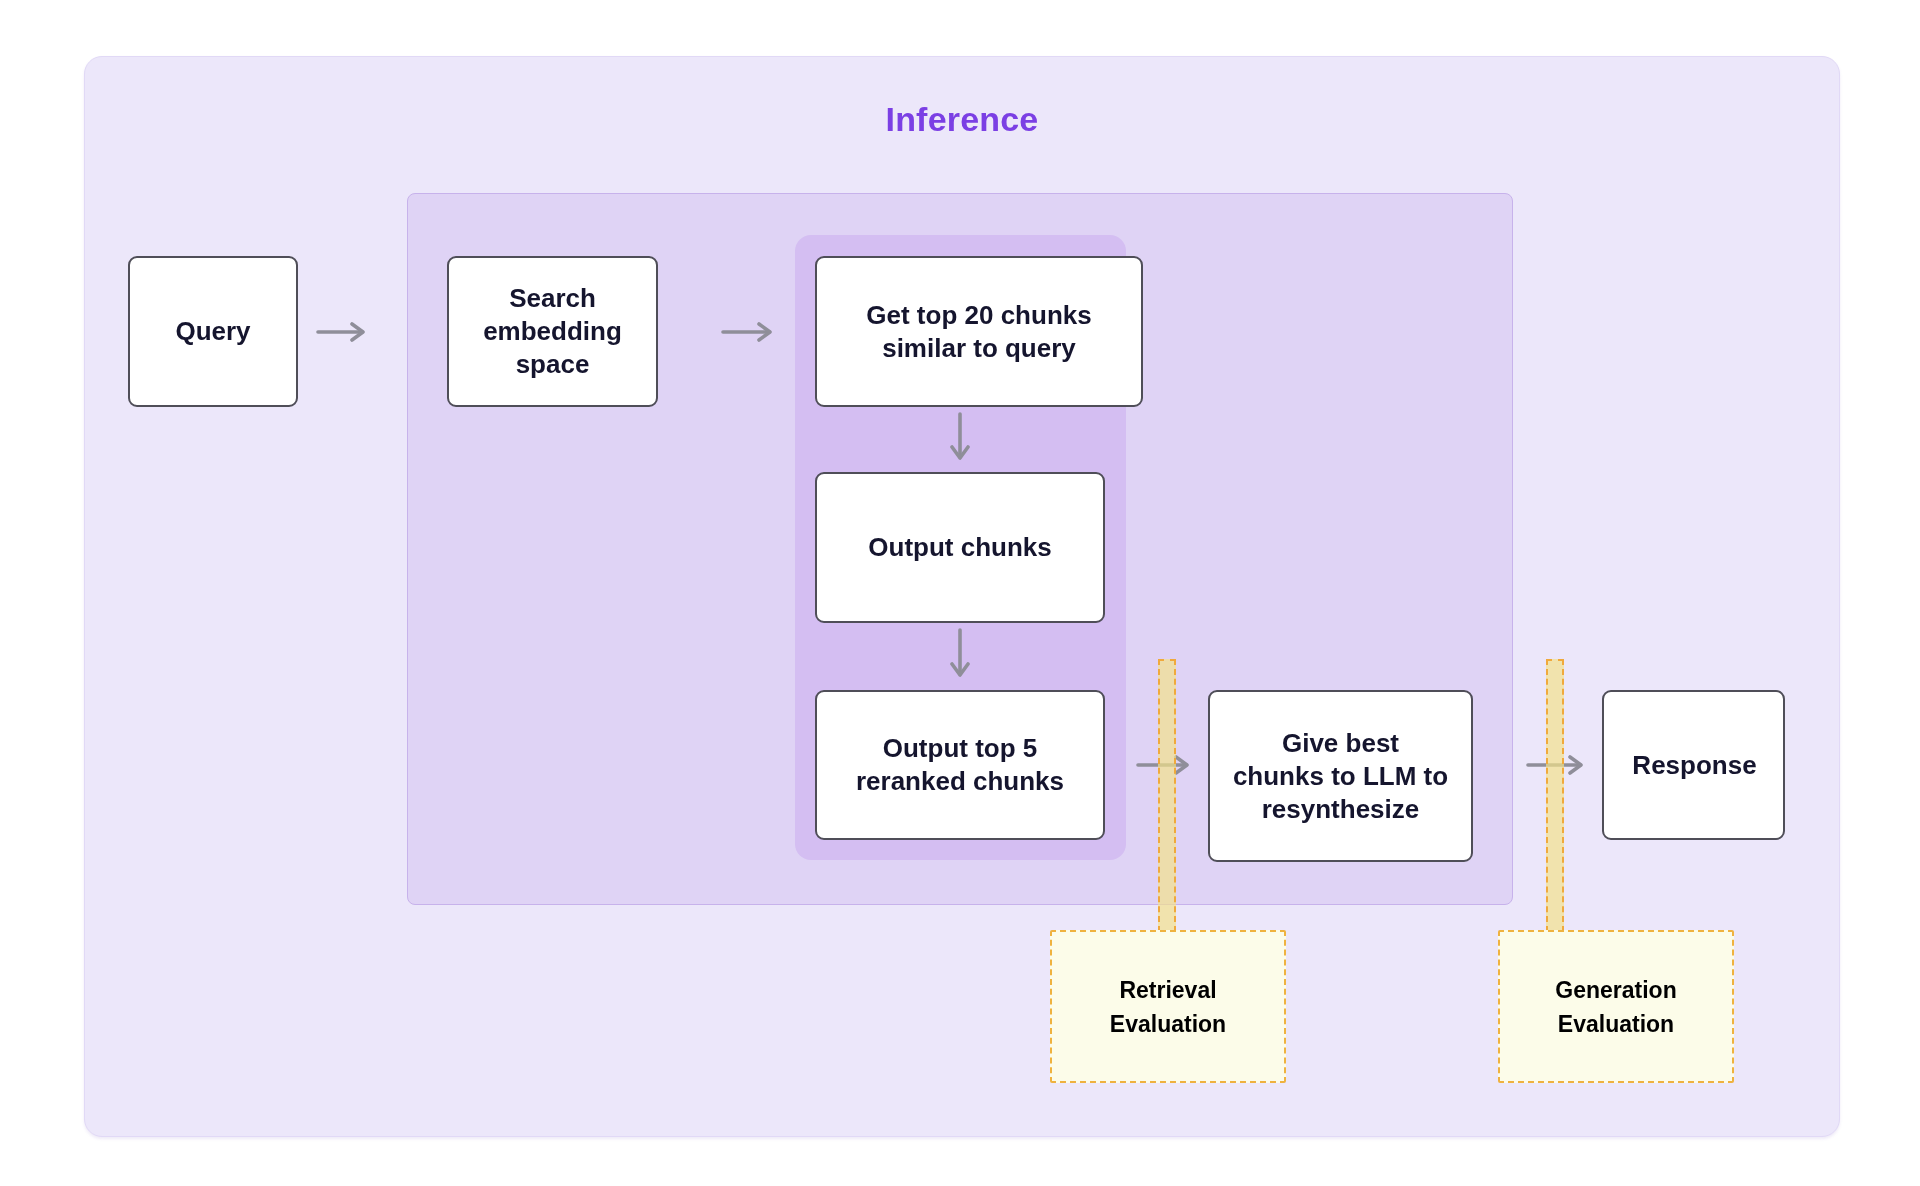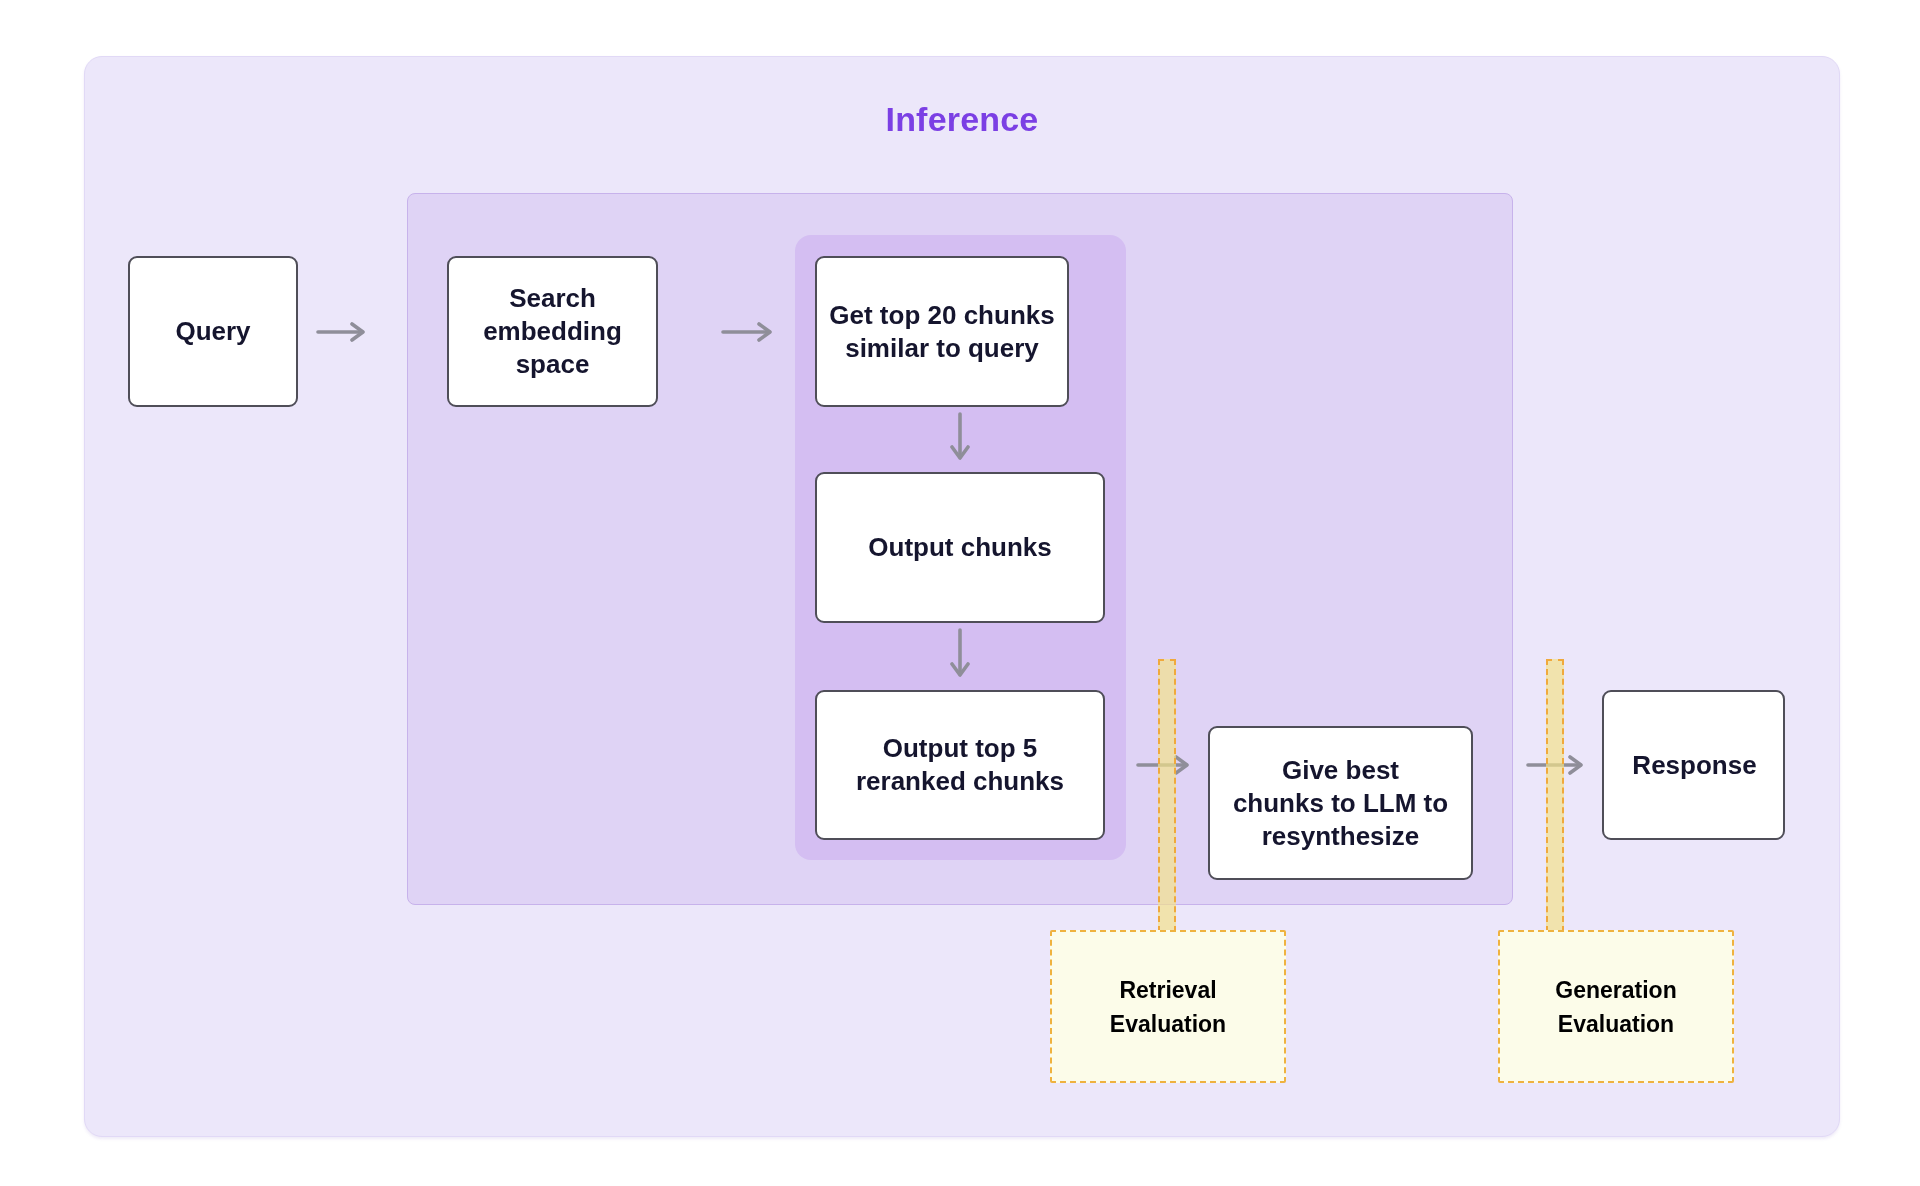--- a/index.html
+++ b/index.html
@@ -37,24 +37,24 @@
     border-radius:9px;
     box-sizing:border-box;
     display:flex;align-items:center;justify-content:center;
     text-align:center;
     font-size:26px;line-height:33px;font-weight:600;color:#15152E;
     white-space:pre-line;
     padding:6px;
   }
   .node-query    {left:128px; top:256px; width:170px; height:151px;}
   .node-search   {left:447px; top:256px; width:211px; height:151px;}
-  .node-get20    {left:815px; top:256px; width:254px; height:151px;}
+  .node-get20    {left:815px; top:256px; width:328px; height:151px;}
   .node-rerank   {left:815px; top:472px; width:290px; height:151px;}
   .node-output5  {left:815px; top:690px; width:290px; height:150px;}
-  .node-givebest {left:1208px;top:690px; width:265px; height:154px;margin-top:36px;}
+  .node-givebest {left:1208px;top:690px; width:265px; height:172px;}
   .node-response {left:1602px;top:690px; width:183px; height:150px;padding-left:8px;}
   .arrow-layer{position:absolute;left:0;top:0;width:1920px;height:1186px;pointer-events:none;}
   .eval-band{
     position:absolute;width:18px;
     background:rgba(243,226,135,0.68);
     border-left:2.5px dashed #F0A93C;
     border-right:2.5px dashed #F0A93C;
     border-top:2.5px dashed #F0A93C;
     box-sizing:border-box;
   }

